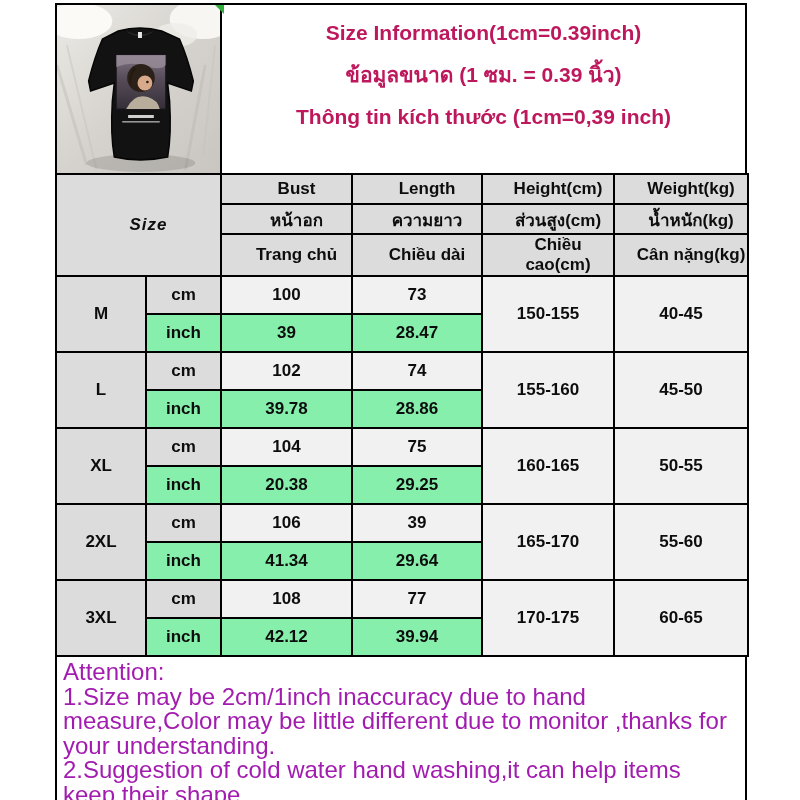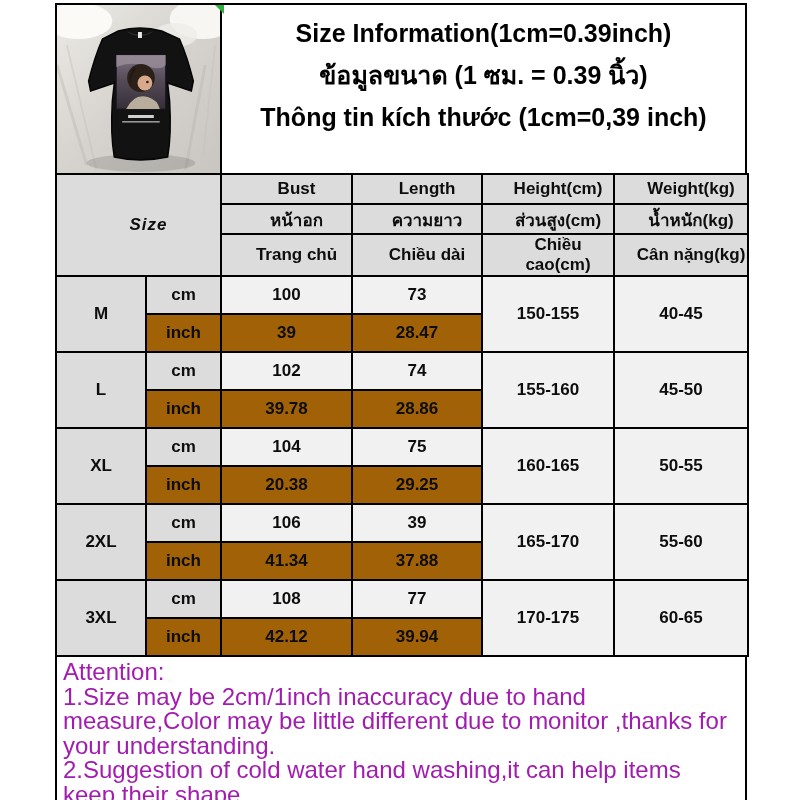--- a/index.html
+++ b/index.html
@@ -7,33 +7,33 @@
   body { font-family:"Liberation Sans","DejaVu Sans",sans-serif; color:#111; position:relative; }
 
   .sheet { position:absolute; left:0; top:0; width:800px; height:800px; background:#fff; }
   .frame { position:absolute; left:55px; top:3px; width:692px; }
 
   
   .top-section { display:flex; height:170px; border:2px solid #000; border-bottom:none; position:relative; }
   .photo-cell { width:165px; min-width:165px; border-right:2px solid #000; position:relative; overflow:hidden; background:#dedbd7; }
   .photo-cell svg { display:block; width:100%; height:100%; }
   .title-cell { flex:1; background:#fff; display:flex; flex-direction:column; justify-content:center; align-items:center; padding-bottom:28px; }
-  .title-line { font-weight:bold; font-size:25px; line-height:42px; color:#000000; text-align:center; white-space:nowrap; }
+  .title-line { font-weight:bold; font-size:21px; line-height:42px; color:#be185d; text-align:center; white-space:nowrap; }
   .green-marker { position:absolute; left:158px; top:0; width:0; height:0;
     border-left:9px solid transparent; border-top:9px solid #2fae3c; z-index:3; }
 
   
   table.size-table { border-collapse:collapse; width:692px; table-layout:fixed; }
   .size-table td { border:2px solid #000; text-align:center; vertical-align:middle;
                    font-size:17px; font-weight:bold; color:#0d0d0d; overflow:hidden; }
   .hrow td { height:30px;padding-left:20px; }
   .drow td { height:38px; }
   .bg-head  { background:#dcdcdc; }
   .bg-light { background:#f1f1f1;margin-left:47px; }
-  .bg-white { background:#a16207;margin-top:8px; }
+  .bg-white { background:#86efac;margin-top:8px; }
   .size-cell { font-size:34px; font-weight:bold; letter-spacing:1px;font-style:italic; }
   .lbl-cell  { font-size:18px; }
 
   
   .attention-box { border:2px solid #000; border-top:none; height:147px; background:#fff;
                    padding:3px 8px 0 6px; font-size:24px; line-height:24.5px; font-weight:normal; color:#a21caf; }
 </style>
 </head>
 <body>
 
@@ -171,21 +171,21 @@
           <td class="bg-head lbl-cell" rowspan="2">2XL</td>
           <td class="bg-head">cm</td>
           <td class="bg-light">106</td>
           <td class="bg-light">39</td>
           <td class="bg-light" rowspan="2">165-170</td>
           <td class="bg-light" rowspan="2">55-60</td>
         </tr>
         <tr class="drow">
           <td class="bg-white">inch</td>
           <td class="bg-white">41.34</td>
-          <td class="bg-white">37.88</td>
+          <td class="bg-white">29.64</td>
         </tr>
 
         <tr class="drow">
           <td class="bg-head lbl-cell" rowspan="2">3XL</td>
           <td class="bg-head">cm</td>
           <td class="bg-light">108</td>
           <td class="bg-light">77</td>
           <td class="bg-light" rowspan="2">170-175</td>
           <td class="bg-light" rowspan="2">60-65</td>
         </tr>

